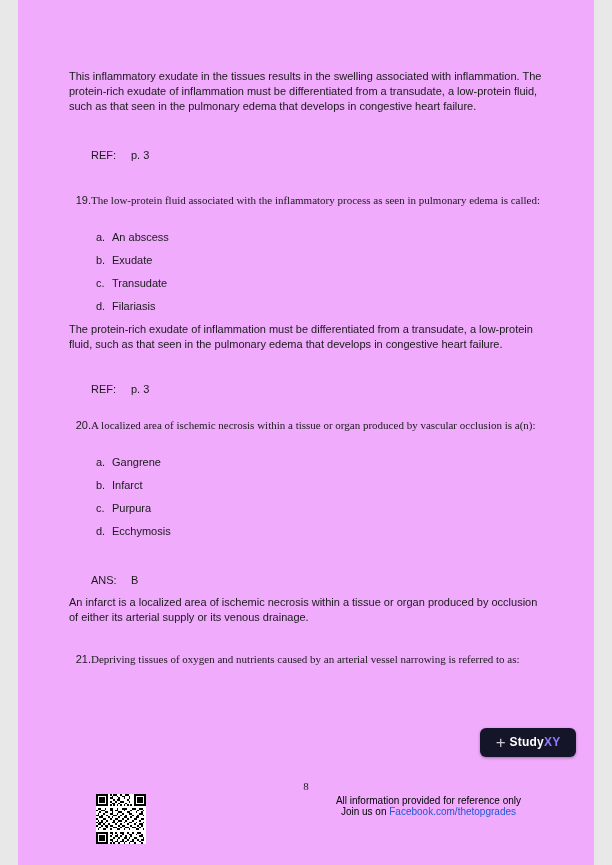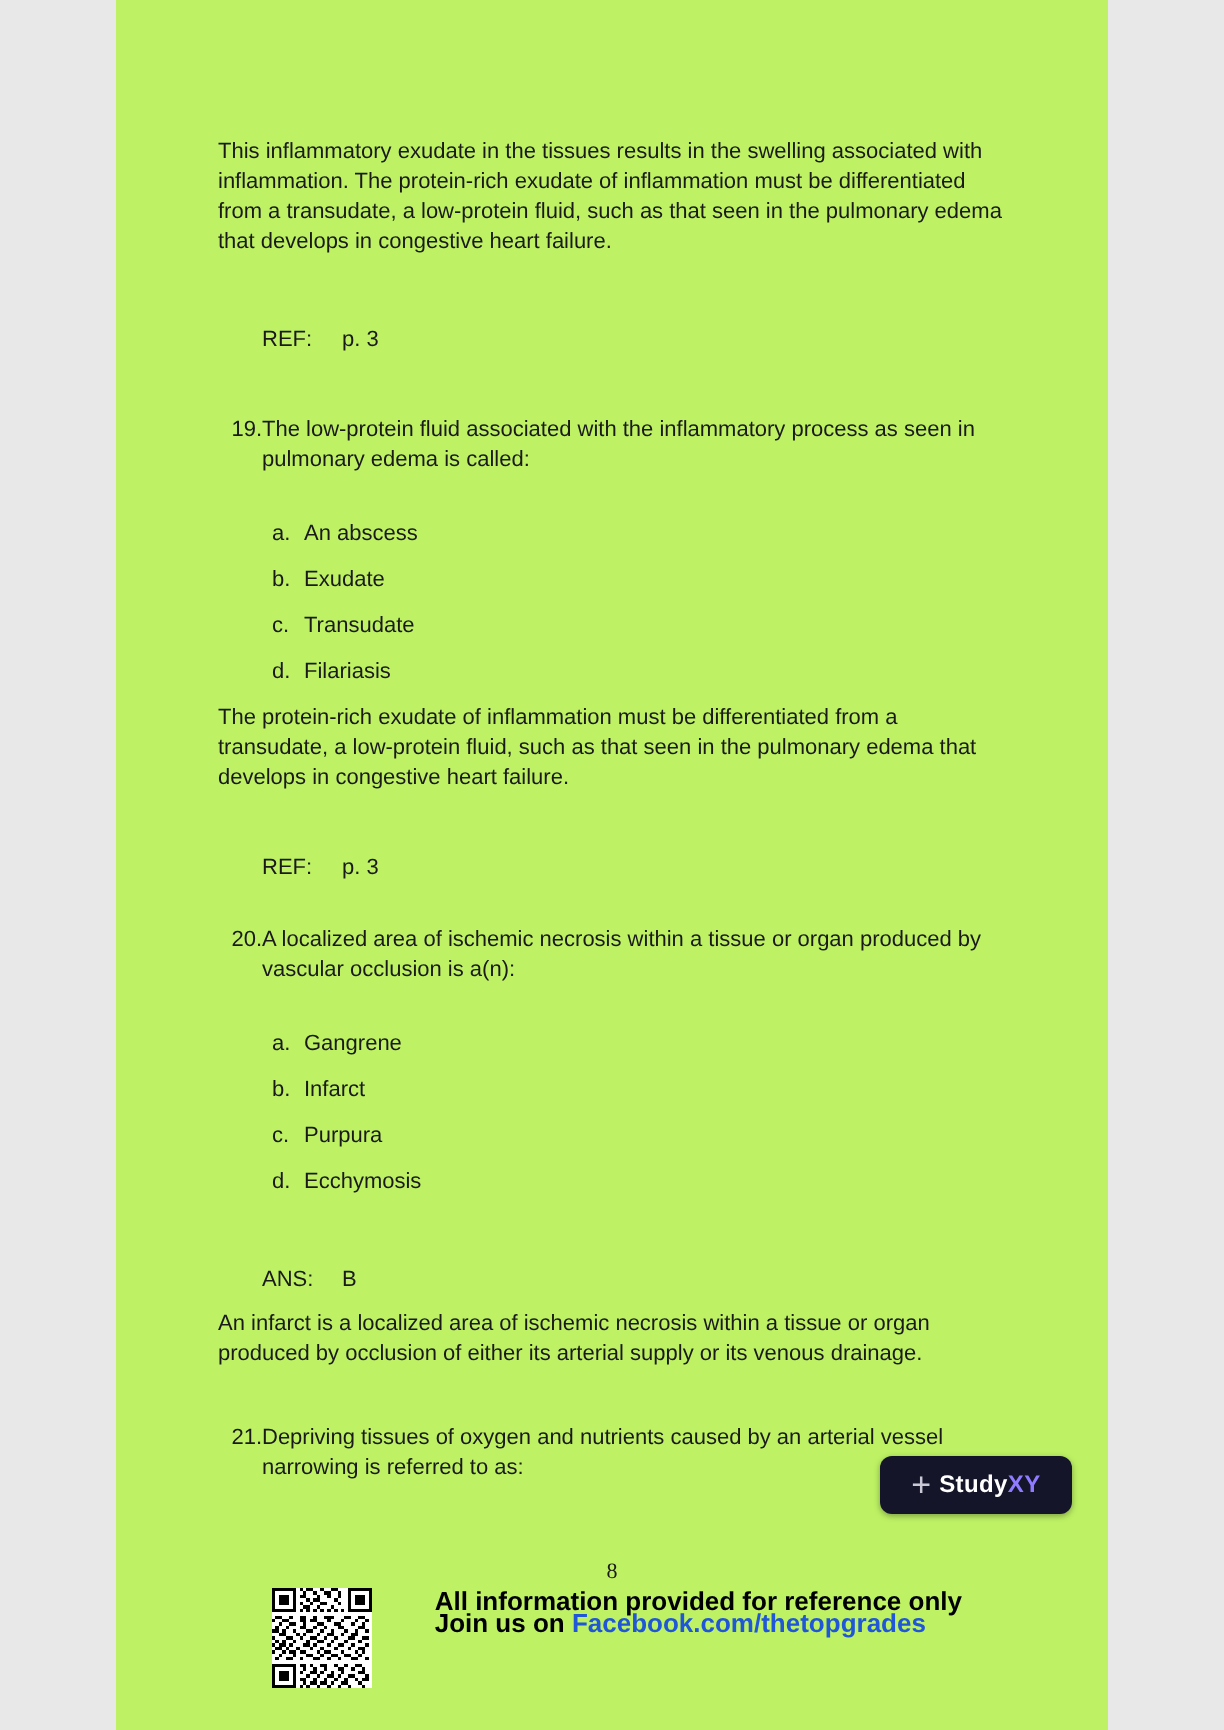--- a/index.html
+++ b/index.html
@@ -1,40 +1,40 @@
 <!DOCTYPE html>
 <html><head>
 <meta charset="utf-8">
 <style>
   html, body { margin: 0; padding: 0; background: #e8e8e8; }
   .page {
     position: relative;
-    width: 496px;
+    width: 576px;
     height: 865px;
     margin: 0 auto;
-    background: #bef264;
+    background: #f0abfc;
     font-family: "Liberation Sans", sans-serif;
     font-size: 11px;
     line-height: 15px;
     color: #1a1a1a;
     overflow: hidden;
   }
   .content {
     position: absolute;
     top: 69px;
     left: 51px;
     right: 52px;
   }
   .indented { margin-left: 22px; }
   .para { margin: 0; }
   .kv-line { margin-left: 22px; }
   .kv-label { display: inline-block; width: 40px; }
   .q-head { display: flex; }
   .q-num { flex: 0 0 22px; text-align: right; }
-  .q-text { flex: 1; }
+  .q-text { flex: 1; font-family: Liberation Serif, serif; }
   .choices { margin-left: 27px; margin-top: 22px; }
   .choice { display: flex; margin-bottom: 8px; line-height: 15px; }
   .c-letter { flex: 0 0 16px; }
   .mt-ref-after-intro { margin-top: 34px; }
   .mt-q19 { margin-top: 30px; }
   .mt-ans { margin-top: 34px; }
   .mt-feedback { margin-top: 7px; }
   .mt-ref { margin-top: 30px; }
   .mt-q20 { margin-top: 21px; }
   .mt-q21 { margin-top: 27px; }
@@ -72,24 +72,24 @@
     margin-top: -1px;
   }
   .brand-name { font-size: 12px; font-weight: bold; letter-spacing: 0.2px; }
   .brand-study { color: #ffffff; }
   .brand-xy { color: #8f7bff; }
 
   .footer-note {
     position: absolute;
     top: 795px;
     right: 73px;
-    text-align: left;
-    font-size: 13px;
+    text-align: center;
+    font-size: 10px;
     line-height: 11px;
-    font-weight: bold;
+    font-weight: normal;
     color: #000000;
   }
   .footer-link { color: #1f57d6; text-decoration: none; }
 
   .qr {
     position: absolute;
     top: 794px;
     left: 78px;
     width: 50px;
     height: 50px;

